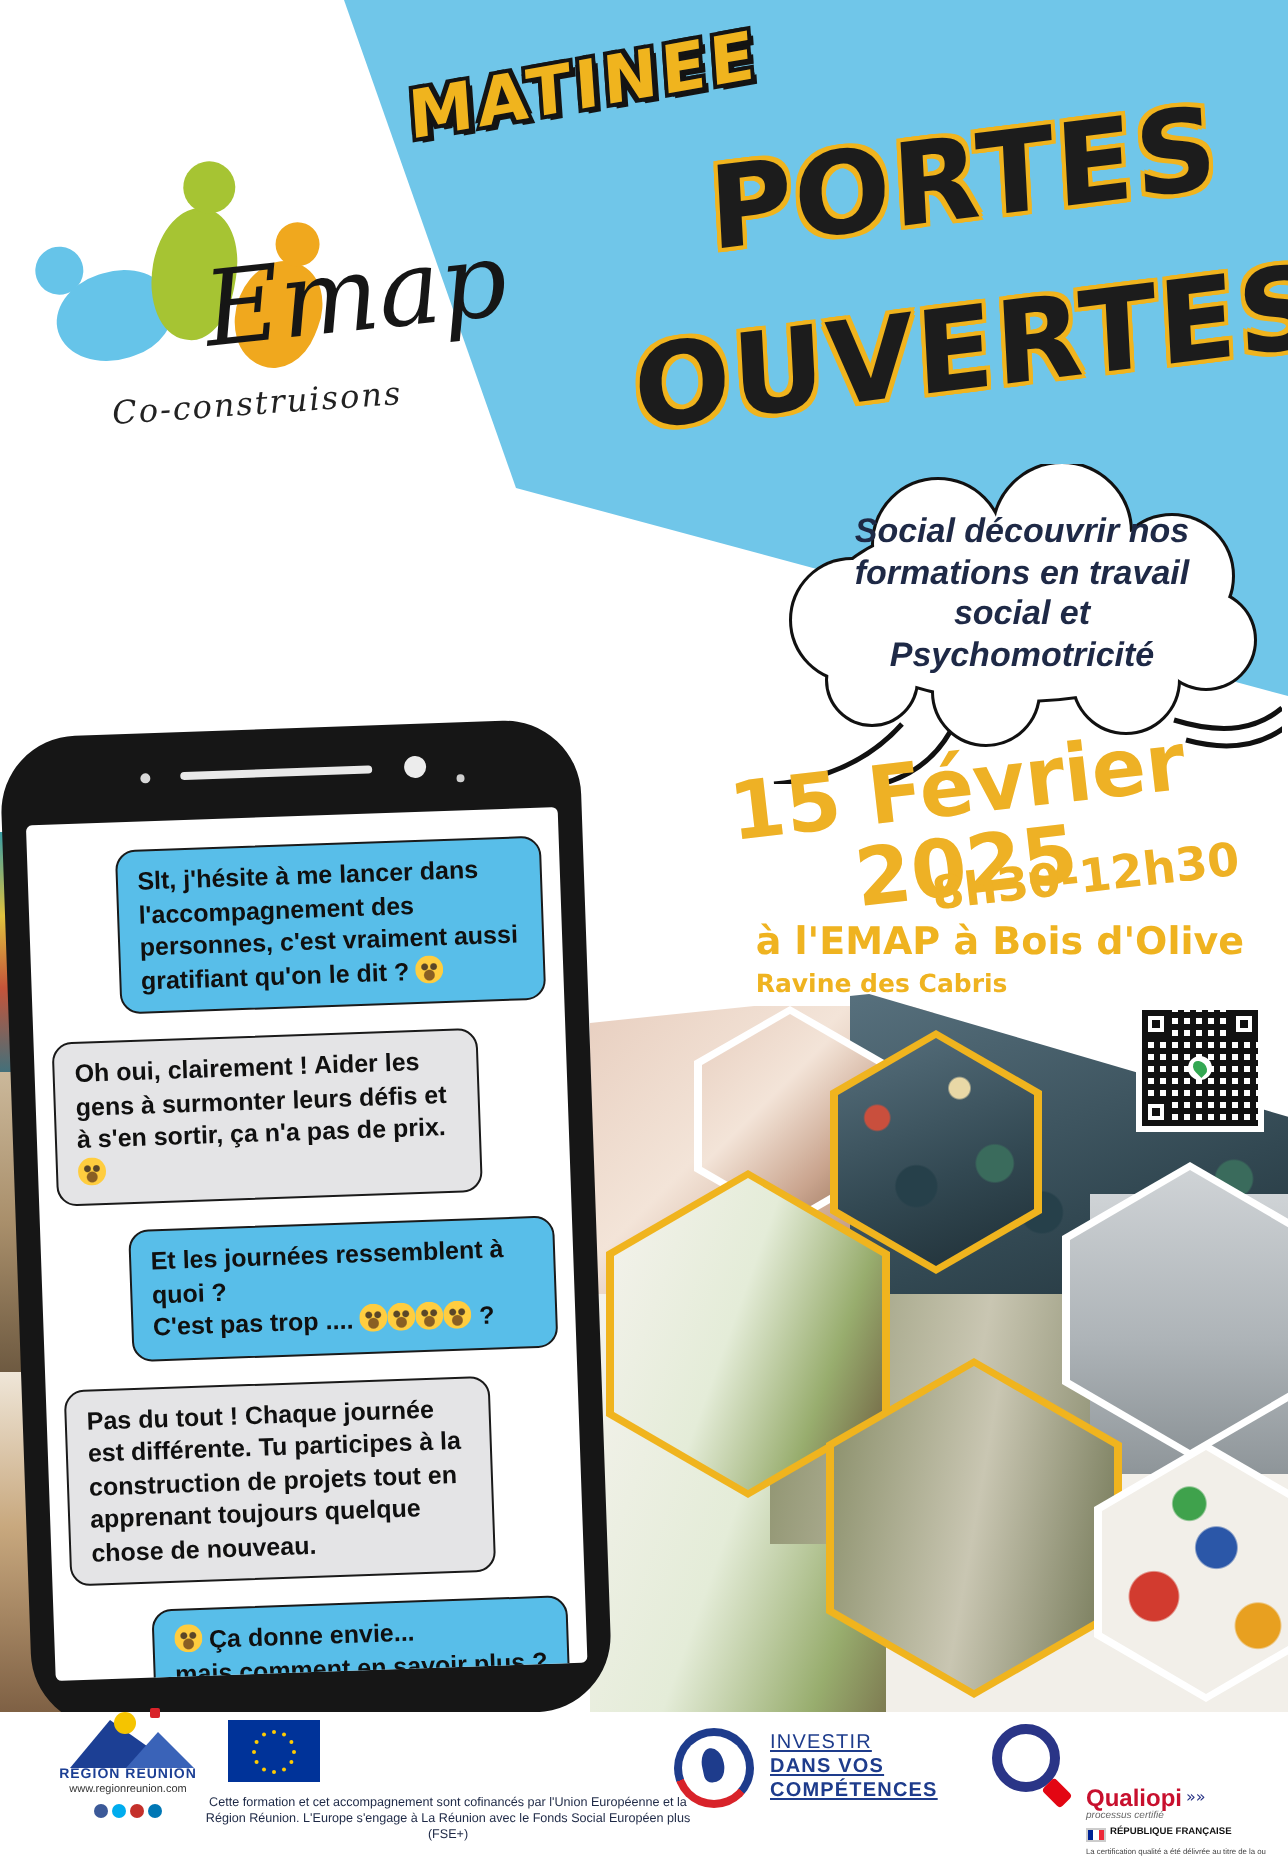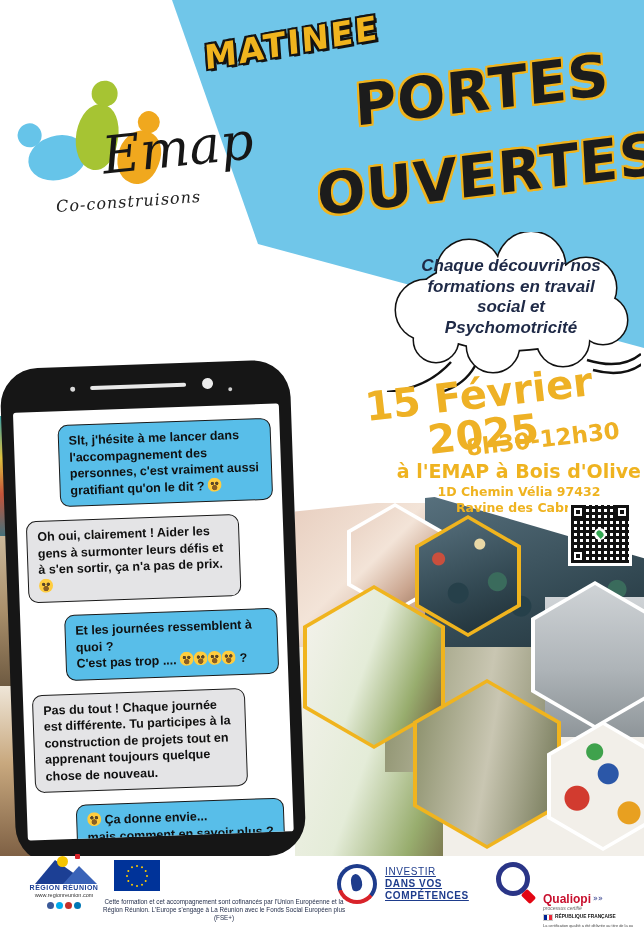--- a/index.html
+++ b/index.html
@@ -36,21 +36,21 @@
   .cloud-wrap { position:absolute; left:381px; top:232px; width:260px; height:160px; z-index:3; }
   .cloud-wrap svg { position:absolute; inset:0; }
   .cloud-text { position:absolute; left:28px; top:24px; width:204px; text-align:center;
     font:bold italic 17px/1.22 "Liberation Sans", sans-serif; color:#1e2946; }
 
   
   .date-line { position:absolute; left:316px; top:374px; width:330px; z-index:4;
     font:bold 40px/1 "DejaVu Sans", sans-serif; color:#eeb125; transform:rotate(-6.5deg); text-align:center; }
   .time-line { position:absolute; left:448px; top:428px; width:190px; z-index:4;
     font:bold 23px/1 "DejaVu Sans", sans-serif; color:#eeb125; transform:rotate(-6.5deg); text-align:center; }
-  .place-block { position:absolute; right:3px; top:460px; z-index:4; text-align:center; color:#efb320; }
+  .place-block { position:absolute; right:22px; top:460px; z-index:4; text-align:left; color:#efb320; }
   .place-main { font:bold 19px/1.25 "DejaVu Sans", sans-serif; }
   .place-addr { font:bold 12.5px/1.3 "DejaVu Sans", sans-serif; }
 
   
   .qr { position:absolute; left:568px; top:502px; width:64px; height:64px; background:#fff; z-index:6; padding:3px; }
   .qr-grid { position:absolute; inset:3px;
     background:
       repeating-linear-gradient(0deg,#111 0 3px,transparent 3px 6px),
       repeating-linear-gradient(90deg,#111 0 3px,#fff 3px 6px); }
   .finder { position:absolute; width:14px; height:14px; border:3px solid #111; background:#fff; }
@@ -203,28 +203,27 @@
         <circle cx="112" cy="114" r="26"></circle>
           <circle cx="55" cy="108" r="22"></circle>
       </g>
       <g stroke="#111" stroke-width="2.5" fill="none">
         <path d="M70 130 C 52 150, 30 158, 6 160"></path>
         <path d="M94 134 C 86 148, 74 156, 60 160"></path>
         <path d="M206 128 C 232 136, 248 132, 260 122"></path>
         <path d="M212 138 C 234 144, 250 140, 261 132"></path>
       </g>
     </svg>
-    <div class="cloud-text">Chaque découvrir nos formations en travail social et Psychomotricité</div>
+    <div class="cloud-text">Social découvrir nos formations en travail social et Psychomotricité</div>
   </div>
 
   <div class="date-line">15 Février 2025</div>
   <div class="time-line">8h30-12h30</div>
   <div class="place-block">
     <div class="place-main">à l'EMAP à Bois d'Olive</div>
-    <div class="place-addr">1D Chemin Vélia 97432</div>
     <div class="place-addr">Ravine des Cabris</div>
   </div>
 
   <div class="qr">
     <div class="qr-grid"></div>
     <div class="finder f-tl">
         <i></i>
       </div>
     <div class="finder f-tr">
         <i></i>

